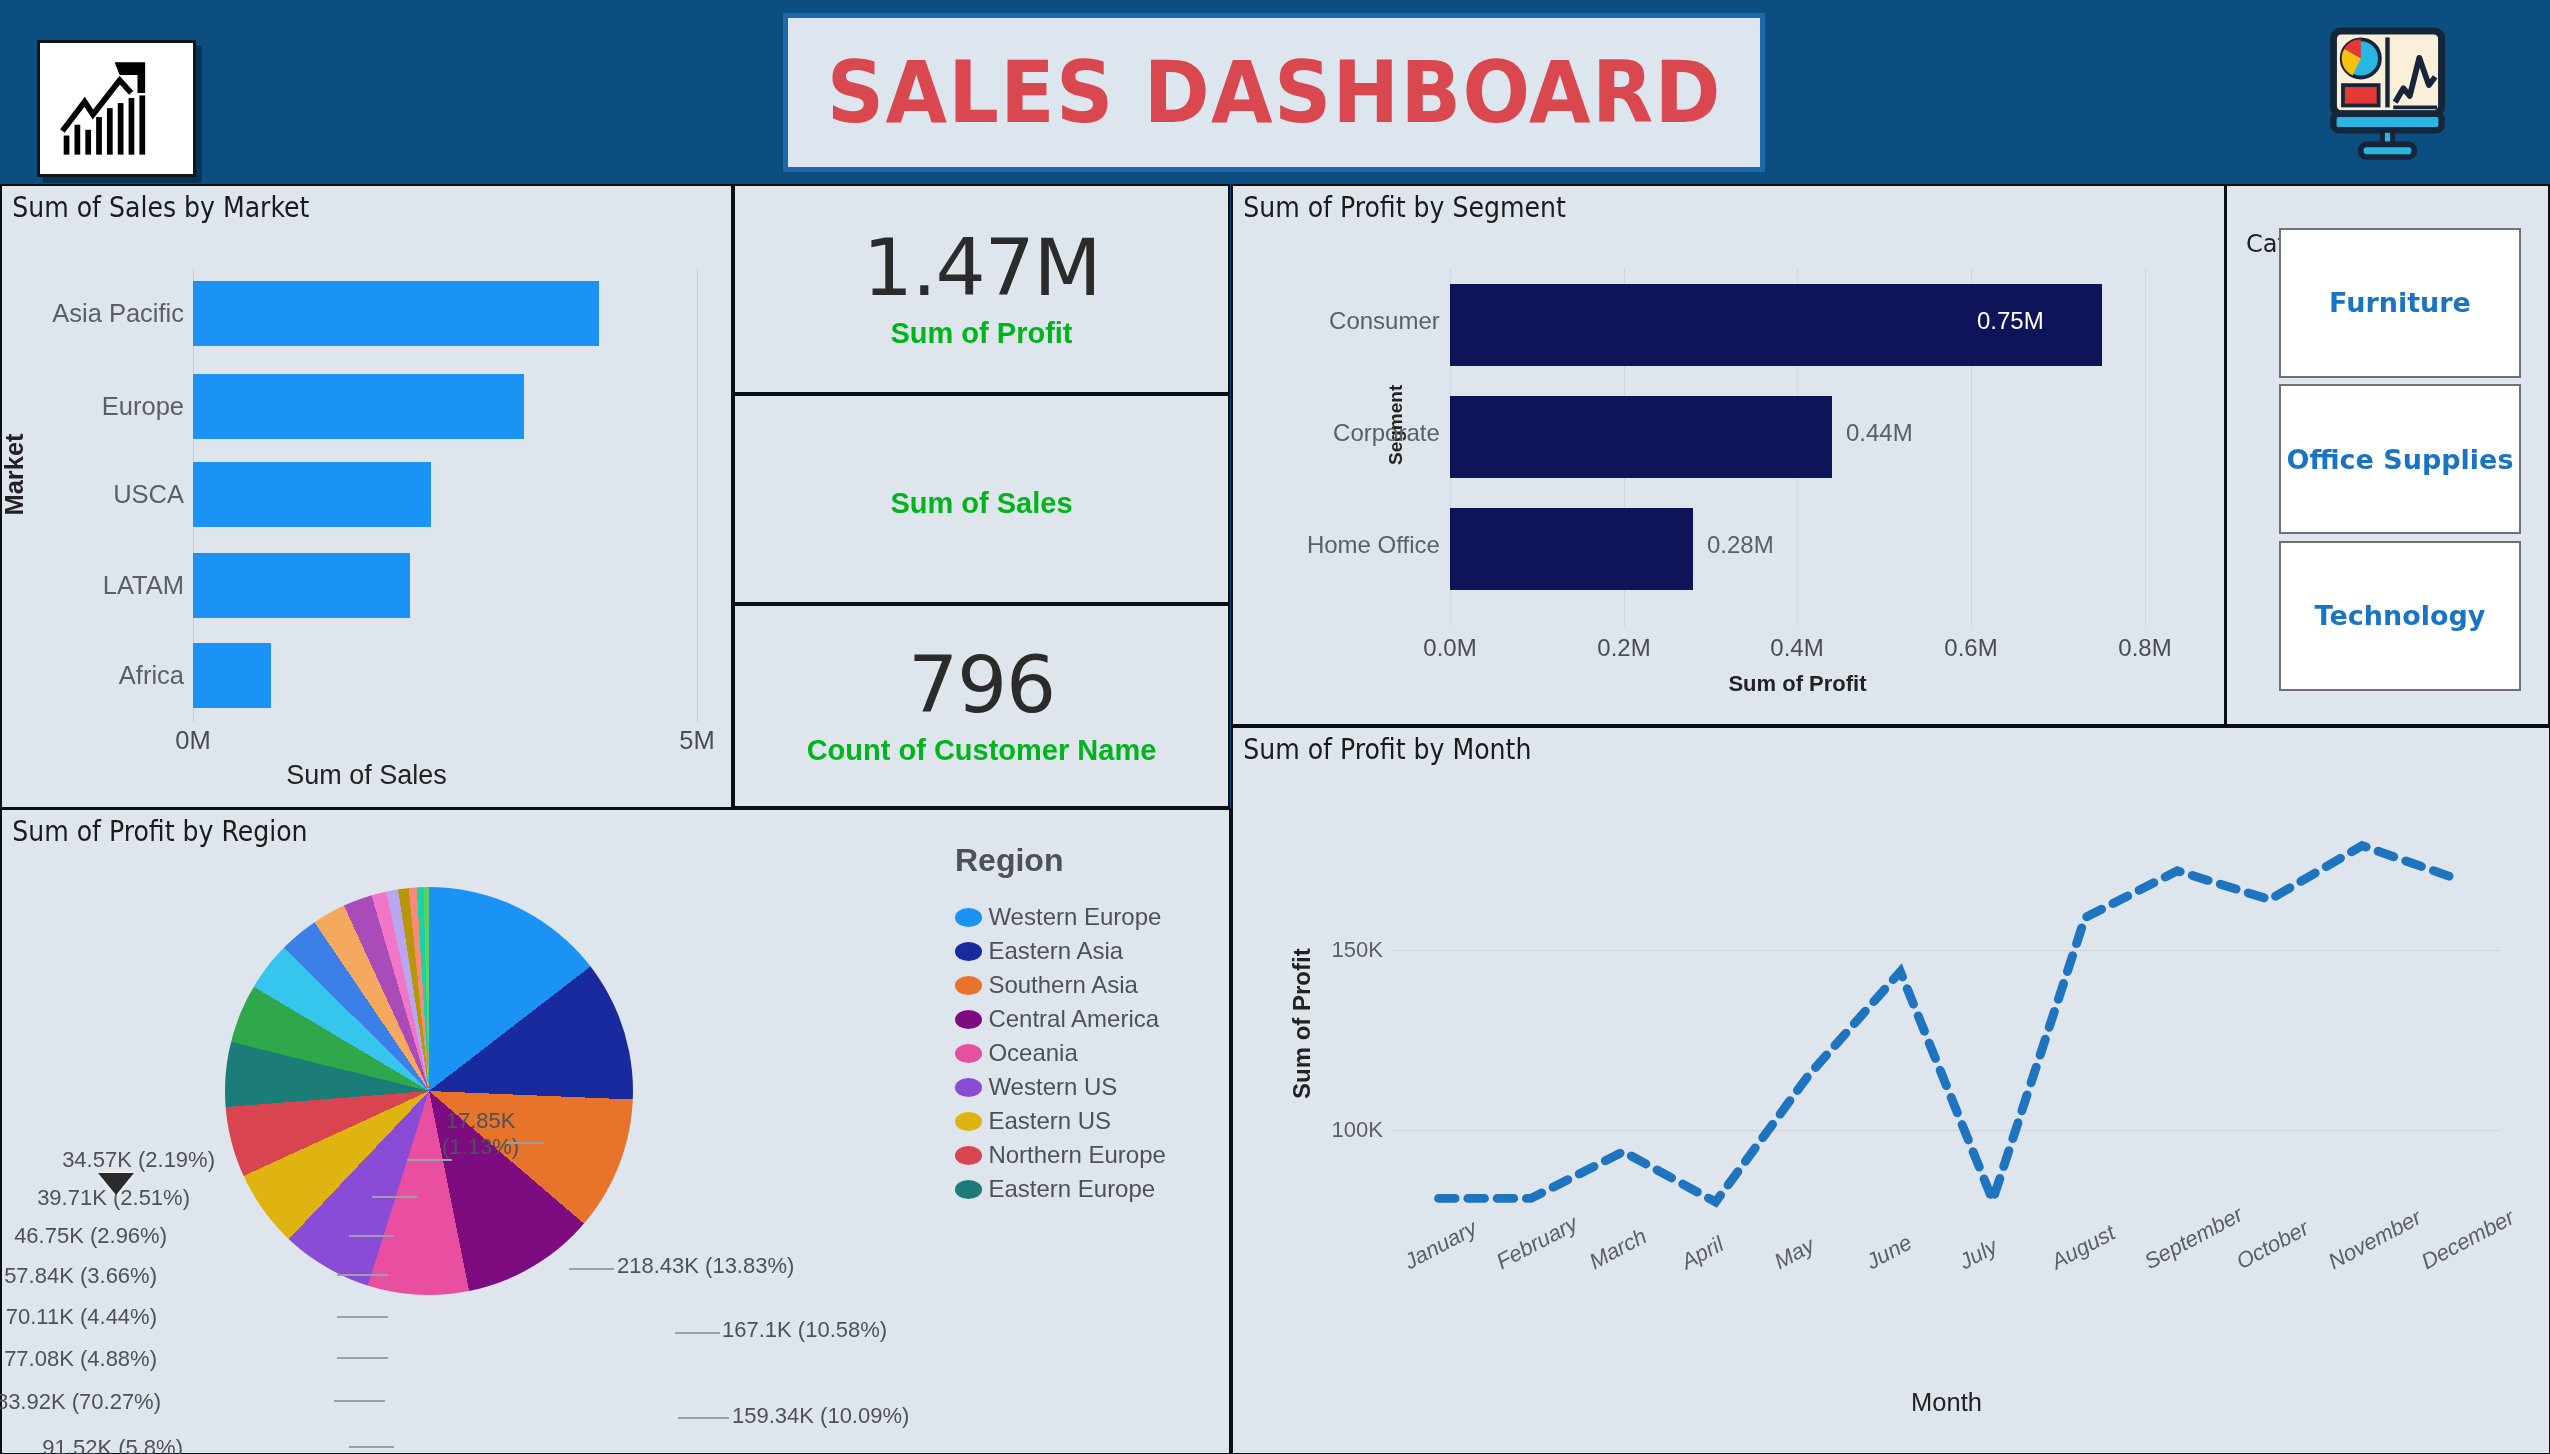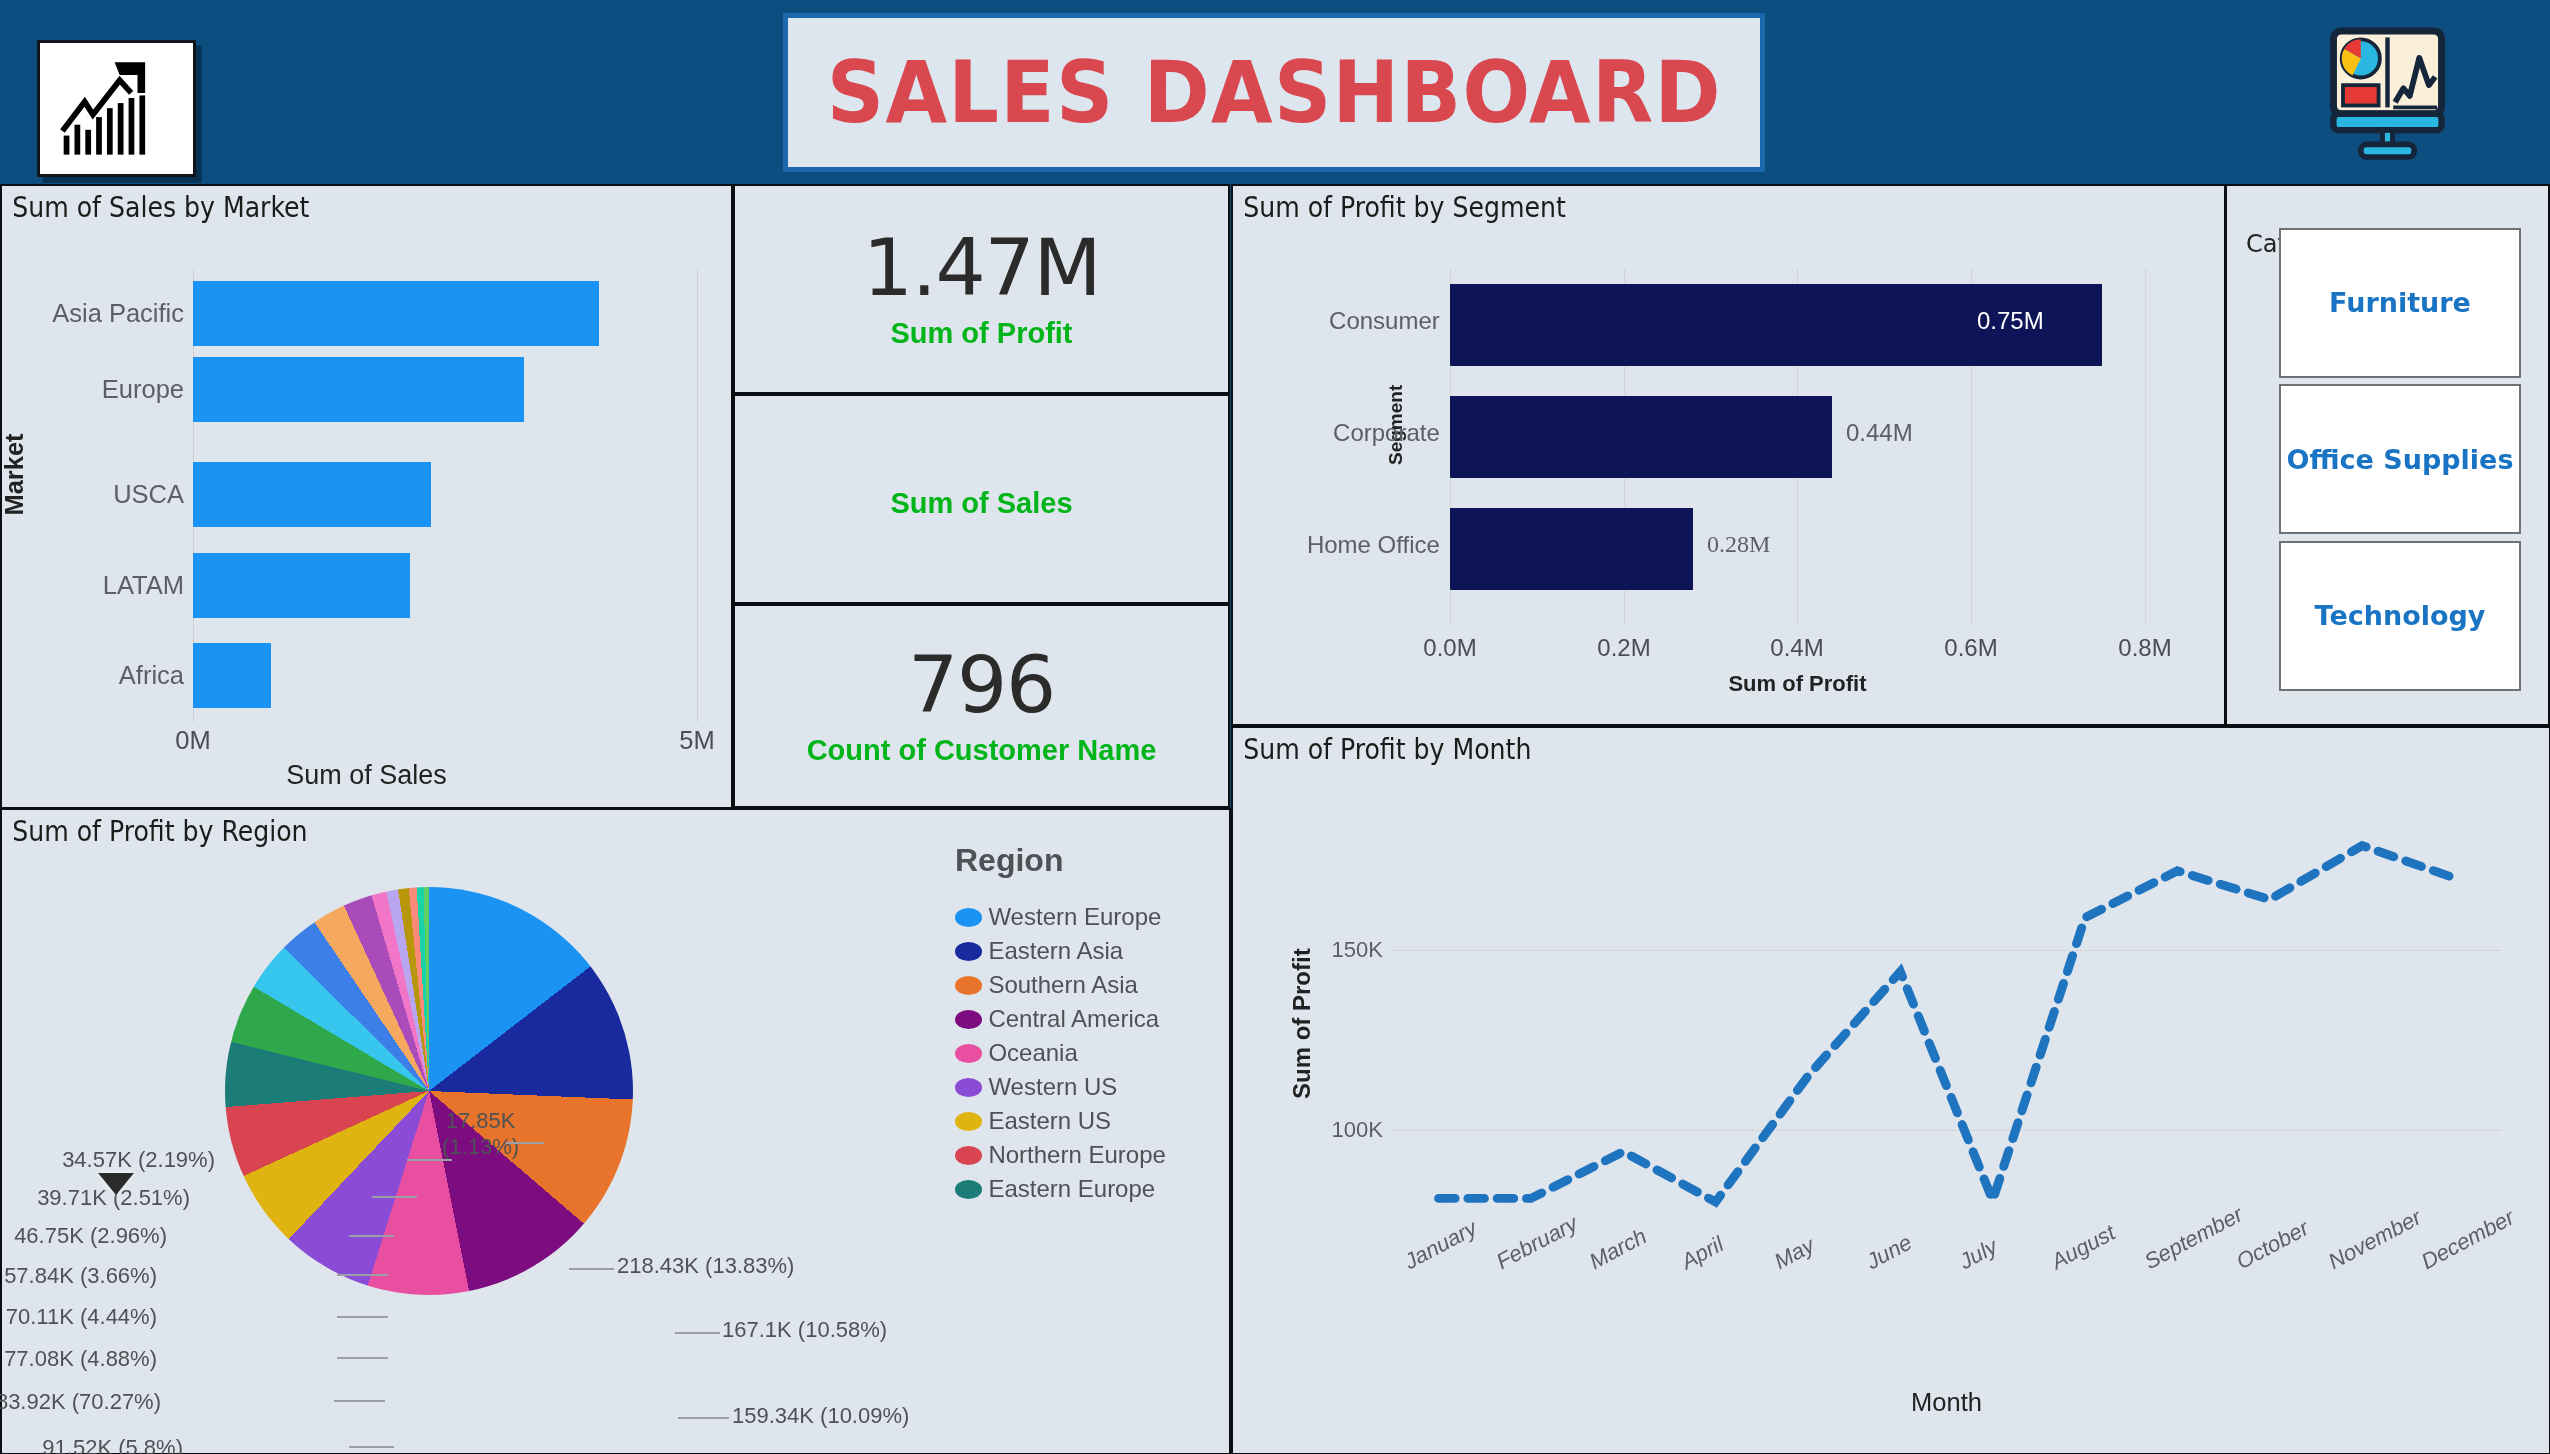--- a/index.html
+++ b/index.html
@@ -173,21 +173,21 @@
     <div class="panel-title">Sum of Sales by Market</div>
     <div class="mk-ytitle">Market</div>
     <div class="mk-plot">
       <div class="mk-grid" style="left:0;"></div>
       <div class="mk-grid" style="left:100%;"></div>
       <div id="mk-bars">
           <div class="mk-row" style="top: 0px;">
             <div class="mk-cat">Asia Pacific</div>
             <div class="mk-bar" style="width: 406px; background: rgb(27, 147, 245);"></div>
           </div>
-          <div class="mk-row" style="top: 76px;">
+          <div class="mk-row" style="top: 93px;">
             <div class="mk-cat">Europe</div>
             <div class="mk-bar" style="width: 331px; background: rgb(27, 147, 245);"></div>
           </div>
           <div class="mk-row" style="top: 181px;">
             <div class="mk-cat">USCA</div>
             <div class="mk-bar" style="width: 238px; background: rgb(27, 147, 245);"></div>
           </div>
           <div class="mk-row" style="top: 272px;">
             <div class="mk-cat">LATAM</div>
             <div class="mk-bar" style="width: 217px; background: rgb(27, 147, 245);"></div>
@@ -233,21 +233,21 @@
             <div class="sg-val inside" style="left: 527px;">0.75M</div>
           </div>
           <div class="sg-row" style="top: 112px;">
             <div class="sg-cat">Corporate</div>
             <div class="sg-bar" style="width: 382px; background: rgb(13, 20, 88);"></div>
             <div class="sg-val" style="left: 396px;">0.44M</div>
           </div>
           <div class="sg-row" style="top: 224px;">
             <div class="sg-cat">Home Office</div>
             <div class="sg-bar" style="width: 243px; background: rgb(13, 20, 88);"></div>
-            <div class="sg-val" style="left: 257px; font-family: Liberation Serif, serif;">0.28M</div>
+            <div class="sg-val" style="left: 257px;">0.28M</div>
           </div>
         </div>
       <div id="sg-ticks">
           <div class="sg-tick" style="left: 0px;">0.0M</div>
           <div class="sg-tick" style="left: 174px;">0.2M</div>
           <div class="sg-tick" style="left: 347px;">0.4M</div>
           <div class="sg-tick" style="left: 521px;">0.6M</div>
           <div class="sg-tick" style="left: 695px;">0.8M</div>
         </div>
     </div>

